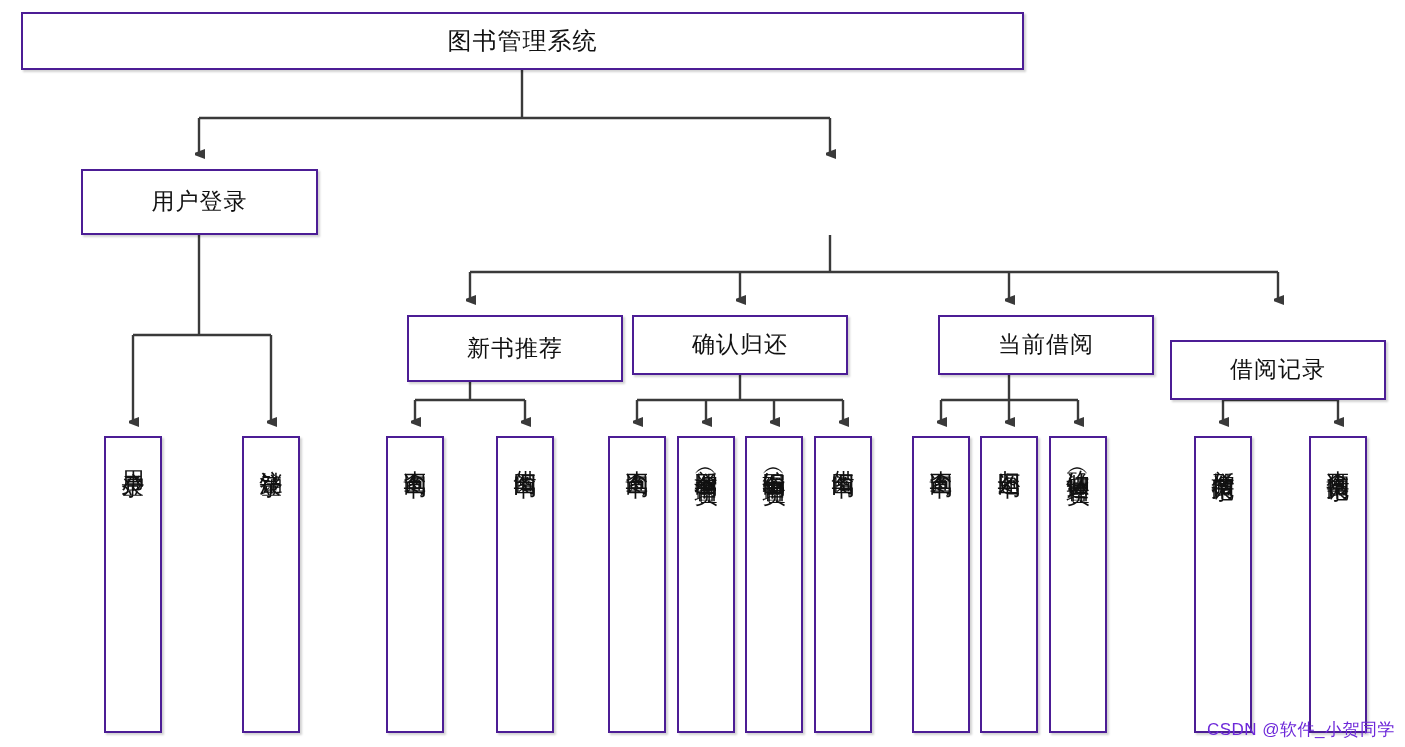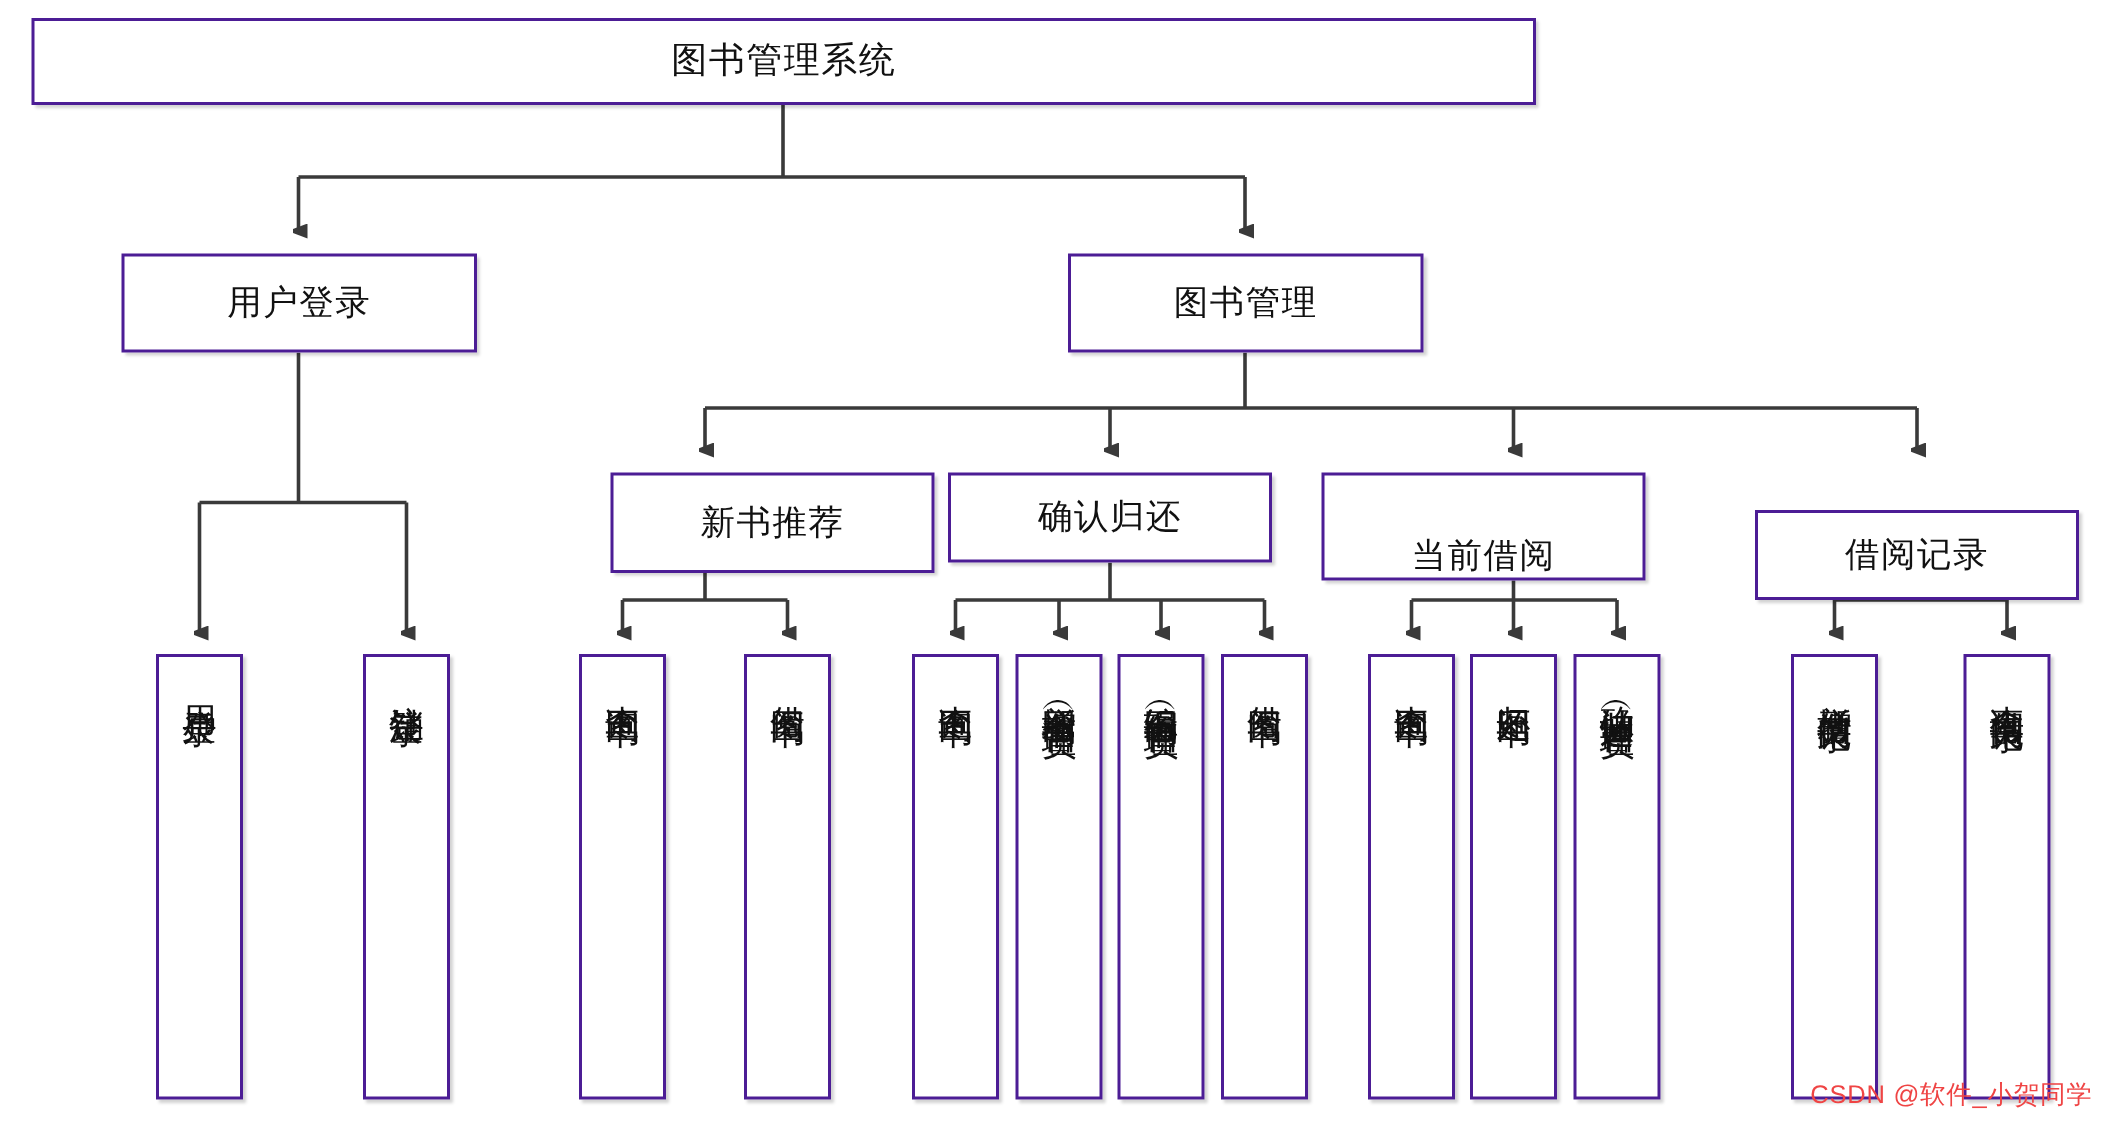--- a/index.html
+++ b/index.html
@@ -57,21 +57,21 @@
     line-height: 1.18;
     letter-spacing: 2px;
     white-space: nowrap;
     color: #111111;
   }
   .watermark {
     position: absolute;
     right: 10px;
     bottom: 6px;
     font-size: 17px;
-    color: #ef4444;
+    color: #6d28d9;
     letter-spacing: 0.5px;
     white-space: nowrap;
     user-select: none;
   }
 </style>
 </head>
 <body>
 
 <div id="canvas">
 
@@ -125,31 +125,28 @@
     </g>
   </svg>
 
   <div class="node node-root" style="left:21px; top:12px; width:1003px; height:58px;">
     <span class="node-h">图书管理系统</span>
   </div>
 
   <div class="node" style="left:81px; top:169px; width:237px; height:66px;">
     <span class="node-h">用户登录</span>
   </div>
-  <div class="node" style="left:712px; top:169px; width:237px; height:66px;">
-    <span class="node-h">图书管理</span>
-  </div>
 
   <div class="node" style="left:362px; top:315px; width:216px; height:67px;margin-left:45px;">
     <span class="node-h">新书推荐</span>
   </div>
   <div class="node" style="left:632px; top:315px; width:216px; height:60px;">
     <span class="node-h">确认归还</span>
   </div>
-  <div class="node" style="left:881px; top:315px; width:216px; height:72px;align-items:flex-end;">
+  <div class="node" style="left:938px; top:315px; width:216px; height:60px;">
     <span class="node-h">当前借阅</span>
   </div>
   <div class="node" style="left:1170px; top:315px; width:216px; height:60px;margin-top:25px;">
     <span class="node-h">借阅记录</span>
   </div>
 
   <div class="node node-leaf" style="left:104px; top:436px; width:58px; height:297px;">
     <span class="vtext">用户登录</span>
   </div>
   <div class="node node-leaf" style="left:242px; top:436px; width:58px; height:297px;">

